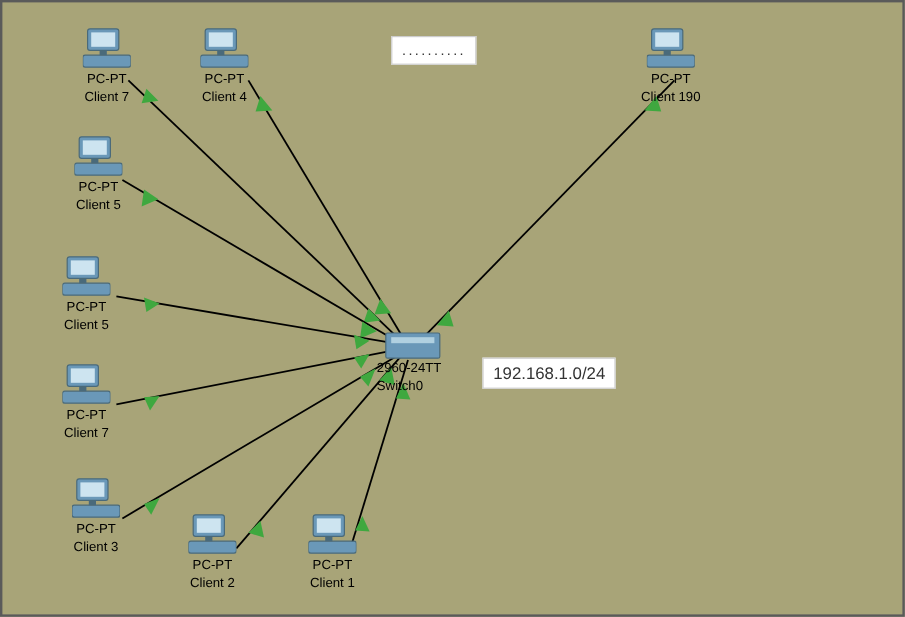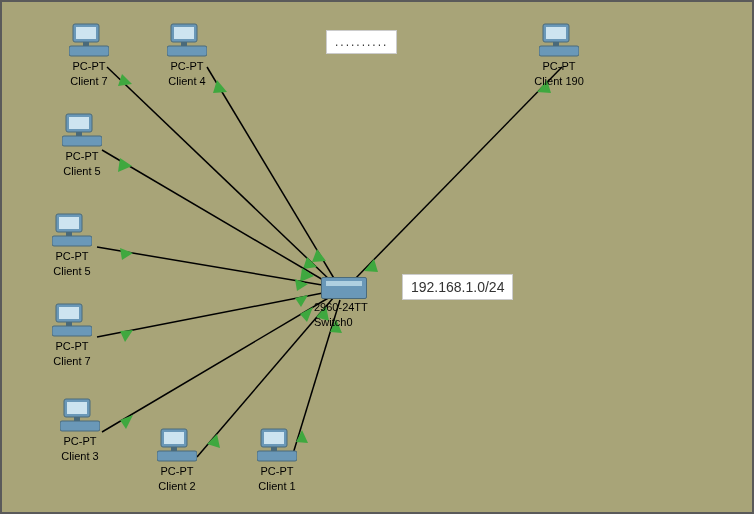--- a/index.html
+++ b/index.html
@@ -253,15 +253,15 @@
 
   <div class="switch" style="left:312px; top:275px;">
     <div class="switch-icon"></div>
     <div class="switch-label">2960-24TT</div>
     <div class="switch-label">Switch0</div>
   </div>
 
   <div class="note" style="left:324px; top:28px; letter-spacing:2px;">..........</div>
 
 
-  <div class="note" style="left:400px; top:272px; font-size:14px;">192.168.1.0/24</div>
+  <div class="note" style="left:400px; top:296px; font-size:14px;">192.168.1.0/24</div>
 
 </div>
 
 </body></html>

